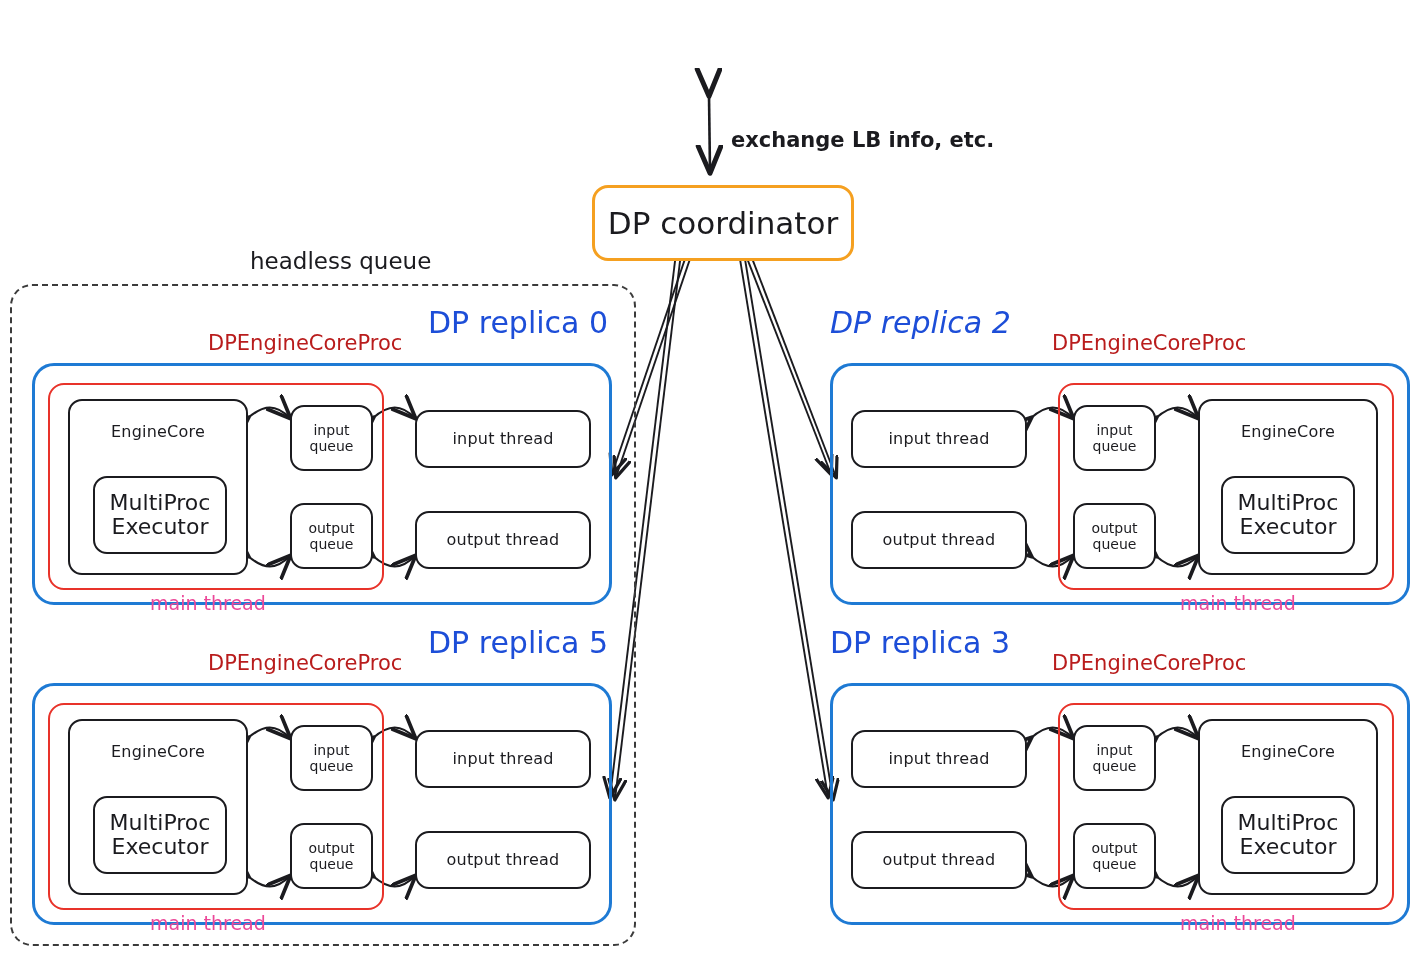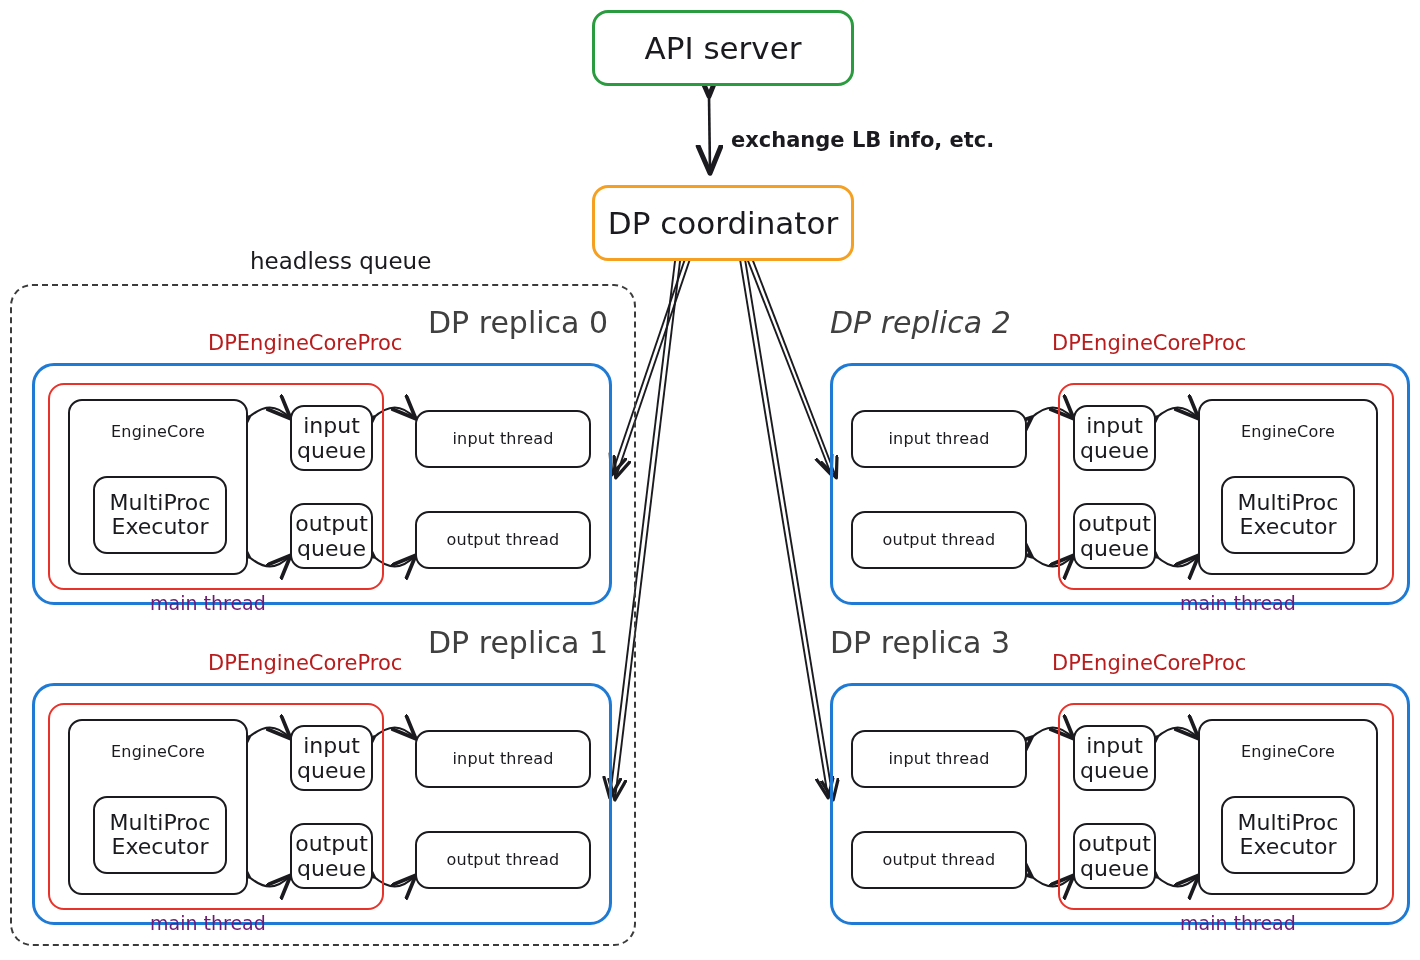--- a/index.html
+++ b/index.html
@@ -10,35 +10,35 @@
   }
   #diagram{position:absolute;inset:0;}
   .svg-layer{position:absolute;left:0;top:0;width:1420px;height:960px;pointer-events:none;}
 
   .node{position:absolute;box-sizing:border-box;display:flex;align-items:center;justify-content:center;text-align:center;}
   .rbox{border:2.4px solid #1b1b1f;border-radius:14px;background:#fff;}
   .rbox.thin{border-width:2.2px;}
 
   .lbl{font-size:16px;letter-spacing:.2px;line-height:1.12;}
   .lbl-sm{font-size:22px;line-height:1.1;}
-  .lbl-xs{font-size:22px;line-height:1.15;}
+  .lbl-xs{font-size:14px;line-height:1.15;}
 
   .top-box{border-width:3px;border-radius:16px;}
   .api-box{border-color:#2b9b3f;}
   .coord-box{border-color:#f5a020;}
   .top-text{font-size:31px;}
 
   .proc-box{position:absolute;box-sizing:border-box;border:3px solid #1e7ad4;border-radius:22px;background:transparent;}
   .main-box{position:absolute;box-sizing:border-box;border:2.4px solid #e8332a;border-radius:16px;background:transparent;}
   .headless-box{position:absolute;box-sizing:border-box;border:2.4px dashed #3b3b3b;border-radius:22px;background:transparent;}
 
   .cap{position:absolute;white-space:nowrap;}
-  .cap-replica{font-size:30px;color:#404040;}
+  .cap-replica{font-size:30px;color:#1d4ed8;}
   .cap-proc{font-size:21px;color:#b91c1c;}
-  .cap-main{font-size:19px;color:#701a75;text-align:right;}
+  .cap-main{font-size:19px;color:#ec4899;text-align:right;}
   .cap-headless{font-size:23px;color:#1b1b1f;}
   .cap-edge{font-size:21px;color:#1b1b1f;}
 
   .stack{display:flex;flex-direction:column;align-items:center;justify-content:center;}
 </style>
 </head>
 <body>
 
 <div id="diagram">
 
@@ -98,23 +98,20 @@
     </g>
 
     <g stroke="#1b1b1f" stroke-width="2.2" fill="none" marker-start="url(#ah)" marker-end="url(#ah)">
       <path d="M1031,738 C1047,724 1059,724 1073,738"></path>
       <path d="M1031,876 C1047,890 1059,890 1073,876"></path>
       <path d="M1156,738 C1172,724 1184,724 1198,738"></path>
       <path d="M1156,876 C1172,890 1184,890 1198,876"></path>
     </g>
   </svg>
 
-  <div class="node rbox top-box api-box" style="left:592px;top:10px;width:262px;height:76px;">
-    <span class="top-text">API server</span>
-  </div>
 
   <div class="node rbox top-box coord-box" style="left:592px;top:185px;width:262px;height:76px;">
     <span class="top-text">DP coordinator</span>
   </div>
 
   <div class="cap cap-edge" style="left:731px;top:128px;font-weight:bold;">exchange LB info, etc.</div>
 
   <div class="headless-box" style="left:10px;top:284px;width:626px;height:662px;"></div>
   <div class="cap cap-headless" style="left:250px;top:248px;">headless queue</div>
 
@@ -141,21 +138,21 @@
     <span class="lbl-xs">queue</span>
   </div>
 
   <div class="node rbox" style="left:415px;top:410px;width:176px;height:58px;">
     <span class="lbl">input thread</span>
   </div>
   <div class="node rbox" style="left:415px;top:511px;width:176px;height:58px;">
     <span class="lbl">output thread</span>
   </div>
 
-  <div class="cap cap-replica" style="left:428px;top:625px;">DP replica 1</div>
+  <div class="cap cap-replica" style="left:428px;top:625px;">DP replica 5</div>
   <div class="cap cap-proc" style="left:208px;top:651px;">DPEngineCoreProc</div>
   <div class="proc-box" style="left:32px;top:683px;width:580px;height:242px;"></div>
   <div class="main-box" style="left:48px;top:703px;width:336px;height:207px;"></div>
   <div class="cap cap-main" style="left:150px;top:912px;">main thread</div>
 
   <div class="node rbox" style="left:68px;top:719px;width:180px;height:176px;align-items:flex-start;padding-top:22px;">
     <span class="lbl">EngineCore</span>
   </div>
   <div class="node rbox thin stack" style="left:93px;top:796px;width:134px;height:78px;">
     <span class="lbl-sm">MultiProc</span>

